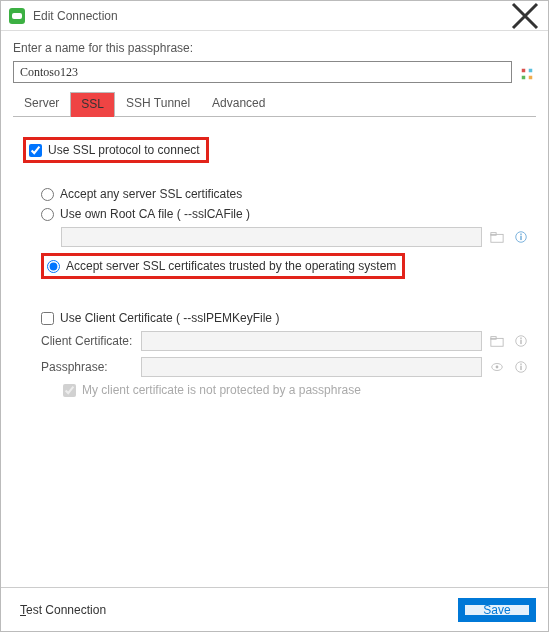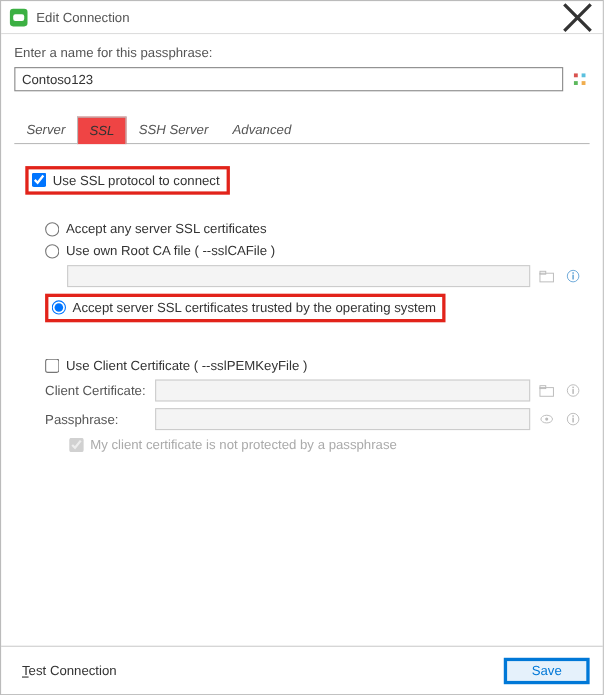--- a/index.html
+++ b/index.html
@@ -58,22 +58,23 @@
     padding: 10px 12px 0 12px;
     display:flex;
     flex-direction:column;
     overflow:hidden;
   }
   .prompt {
     color:#555;
     margin-bottom:6px;
   }
   .name-row {
-    display:flex; align-items:center;
-    margin-bottom:22px;
+    display:flex; align-items:flex-end;
+    margin-bottom:8px;
+    font-family:Liberation Serif, serif;
   }
   .name-input {
     flex:1;
     height:22px;
     border:1px solid #888;
     padding:2px 6px;
     font-family:inherit;
     font-size:12px;
     color:#333;
   }
@@ -90,21 +91,21 @@
     border-bottom:1px solid #bbb;
     height:26px;
   }
   .tab {
     padding:4px 10px 5px 10px;
     border:1px solid transparent;
     border-bottom:none;
     color:#555;
     cursor:default;
     height:25px;
-    display:flex; align-items:center;font-style:italic;
+    display:flex; align-items:flex-start;
   }
   .tab.active {
     border-color:#bbb;
     background:#ef4444;
     position:relative;
     top:1px;
     color:#333;
   }
 
   .tabbody {
@@ -112,20 +113,21 @@
     padding:20px 6px 0 6px;
     font-size:12px;
     color:#333;
   }
   .row { display:flex; align-items:center; margin-bottom:6px; }
   .indent1 { margin-left:4px; }
   .indent2 { margin-left:22px; }
 
   .highlight {
     display:inline-flex;
+    align-items:center;
     border:3px solid #e2231a;
     padding:3px 6px 3px 3px;
   }
 
   input[type=checkbox], input[type=radio] {
     margin:0 6px 0 0;
     width:13px; height:13px;
   }
   input[type=checkbox]:disabled + span,
   .disabled-text { color:#aaa; }
@@ -155,21 +157,21 @@
     border-top:1px solid #ccc;
     height:44px;
     display:flex;
     align-items:center;
     padding:0 12px;
   }
   .btn {
     height:24px;
     min-width:78px;
     background:#e9e9e9;
-    border:3px solid #14b8a6;
+    border:7px solid #14b8a6;
     display:flex; align-items:center; justify-content:center;
     padding:0 12px;
     font-size:12px;
     color:#333;
     cursor:default;
   }
   .btn.primary {
     background:#e5f1fb;
     border-color:#0078d7;
     color:#0078d7;
@@ -219,21 +221,21 @@
     </div>
 
     <div class="tabs">
       <div class="tab">
           <span>Server</span>
         </div>
       <div class="tab active">
           <span>SSL</span>
         </div>
       <div class="tab">
-          <span>SSH Server</span>
+          <span>SSH Tunnel</span>
         </div>
       <div class="tab">
           <span>Advanced</span>
         </div>
     </div>
 
     <div class="tabbody">
 
       <div class="row indent1">
         <span class="highlight">

